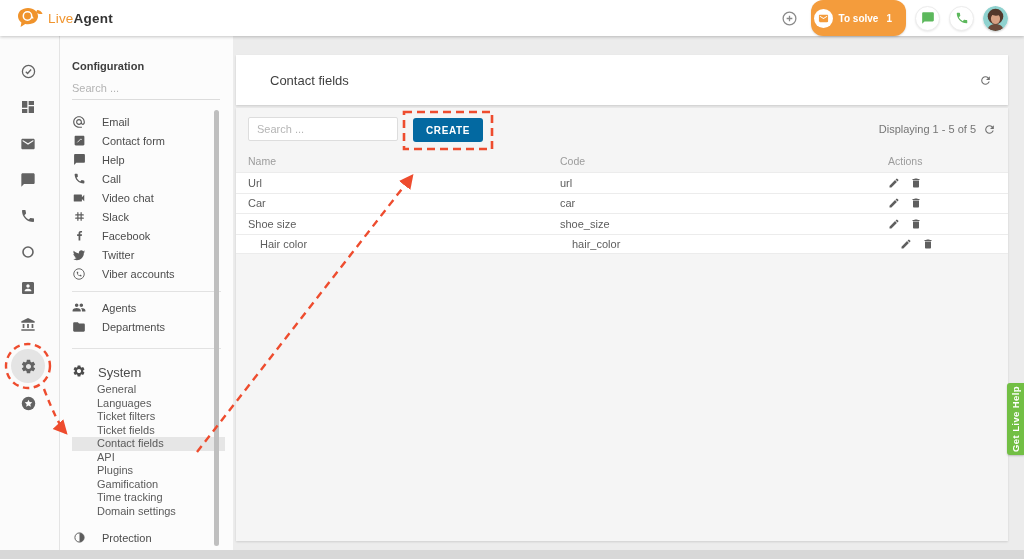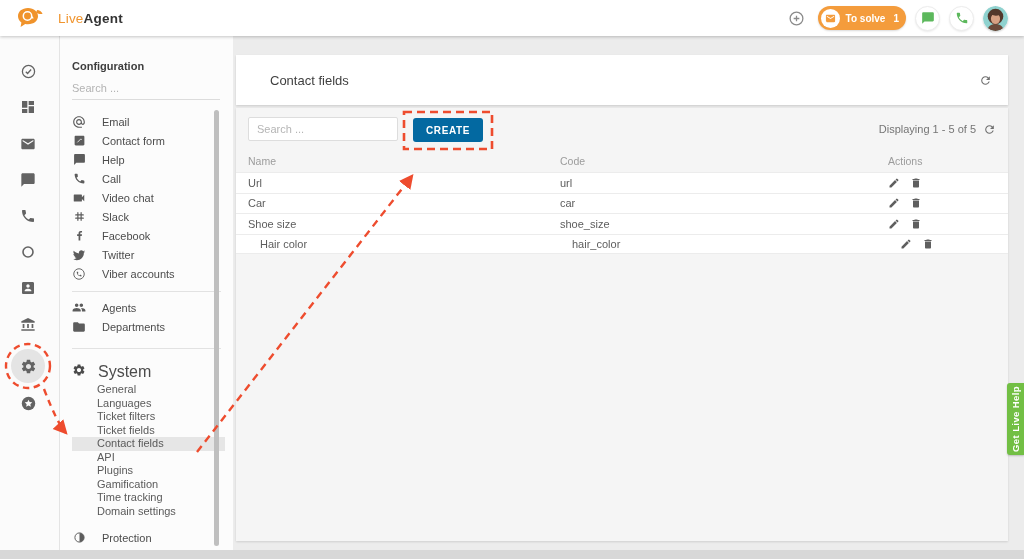--- a/index.html
+++ b/index.html
@@ -4,31 +4,31 @@
 <style>
   * { margin:0; padding:0; box-sizing:border-box; }
   html,body { background:#e9e9e9; }
   .page { position:relative; width:1024px; height:559px; overflow:hidden;
           font-family:"Liberation Sans", sans-serif; background:#ececec; }
 
   
   .topbar { position:absolute; left:0; top:0; width:1024px; height:36px; background:#fff;
             box-shadow:0 1px 3px rgba(0,0,0,.22); display:flex; align-items:center;
             padding:0 16px; z-index:20; }
-  .logo { display:flex; align-items:center; gap:15px; }
+  .logo { display:flex; align-items:center; gap:5px; }
   .logo-word { font-size:13.5px; letter-spacing:.2px; }
   .logo-live { color:#f0952f; font-weight:400; }
   .logo-agent { color:#333; font-weight:700; }
   .topbar-right { margin-left:auto; display:flex; align-items:center; gap:9px; }
   .round-btn { width:25px; height:25px; border-radius:50%; background:#fff; display:flex;
                align-items:center; justify-content:center; border:1px solid #ececec;
                box-shadow:0 1px 2px rgba(0,0,0,.08); cursor:pointer; }
   .round-btn.plain { border:none; box-shadow:none; }
-  .solve-pill { height:24px; border-radius:12px; background:#f49c3c; display:flex;
-                align-items:center; padding:2px 7px 2px 3px; gap:6px; cursor:pointer;
+  .solve-pill { height:36px; border-radius:12px; background:#f49c3c; display:flex;
+                align-items:center; padding:2px 14px 2px 3px; gap:6px; cursor:pointer;
                 box-shadow:0 1px 2px rgba(0,0,0,.15); }
   .solve-pill .env-circle { width:19px; height:19px; border-radius:50%; background:#fff;
                 display:flex; align-items:center; justify-content:center; }
   .solve-label { color:#fff; font-size:10px; font-weight:700; }
   .solve-count { color:#fff; font-size:10px; font-weight:700; margin-left:2px; }
   .avatar { width:25px; height:25px; border-radius:50%; overflow:hidden; cursor:pointer;
             box-shadow:0 1px 2px rgba(0,0,0,.2); }
 
   
   .rail { position:absolute; left:0; top:36px; width:60px; height:514px; background:#fbfbfb;
@@ -48,21 +48,21 @@
   .cfg-search::placeholder { color:#b3b3b3; }
   .menu { margin-top:12px; }
   .menu-item { height:19px; display:flex; align-items:center; padding-left:12px; gap:16px;
                color:#4c4c4c; font-size:11px; cursor:pointer; }
   .menu-item .mi { width:14px; height:14px; display:flex; align-items:center;
                    justify-content:center; color:#5c5c5c; flex:none; }
   .sb-divider { height:1px; background:#e2e2e2; margin:8px 12px 0 12px; }
   .grp { margin-top:6px; }
   .grp2 { margin-top:12px; }
   .sys-head { height:22px; display:flex; align-items:center; padding-left:12px; gap:12px;
-              color:#4c4c4c; font-size:16px; cursor:pointer; }
+              color:#4c4c4c; font-size:13px; cursor:pointer; }
   .sub-item { height:13.5px; line-height:13.5px; padding-left:37px; font-size:11px;
               color:#5a5a5a; cursor:pointer; }
   .sub-item.active { background:#e6e6e6; margin-left:12px; margin-right:8px; padding-left:25px; }
   .sb-scroll { position:absolute; right:14px; top:74px; width:5px; height:436px;
                background:#bfbfbf; border-radius:3px; cursor:pointer; }
 
   
   .card-head { position:absolute; left:236px; top:55px; width:772px; height:50px; background:#fff;
                box-shadow:0 1px 2px rgba(0,0,0,.14); display:flex; align-items:center;
                padding:0 16px 0 34px; z-index:4; }

